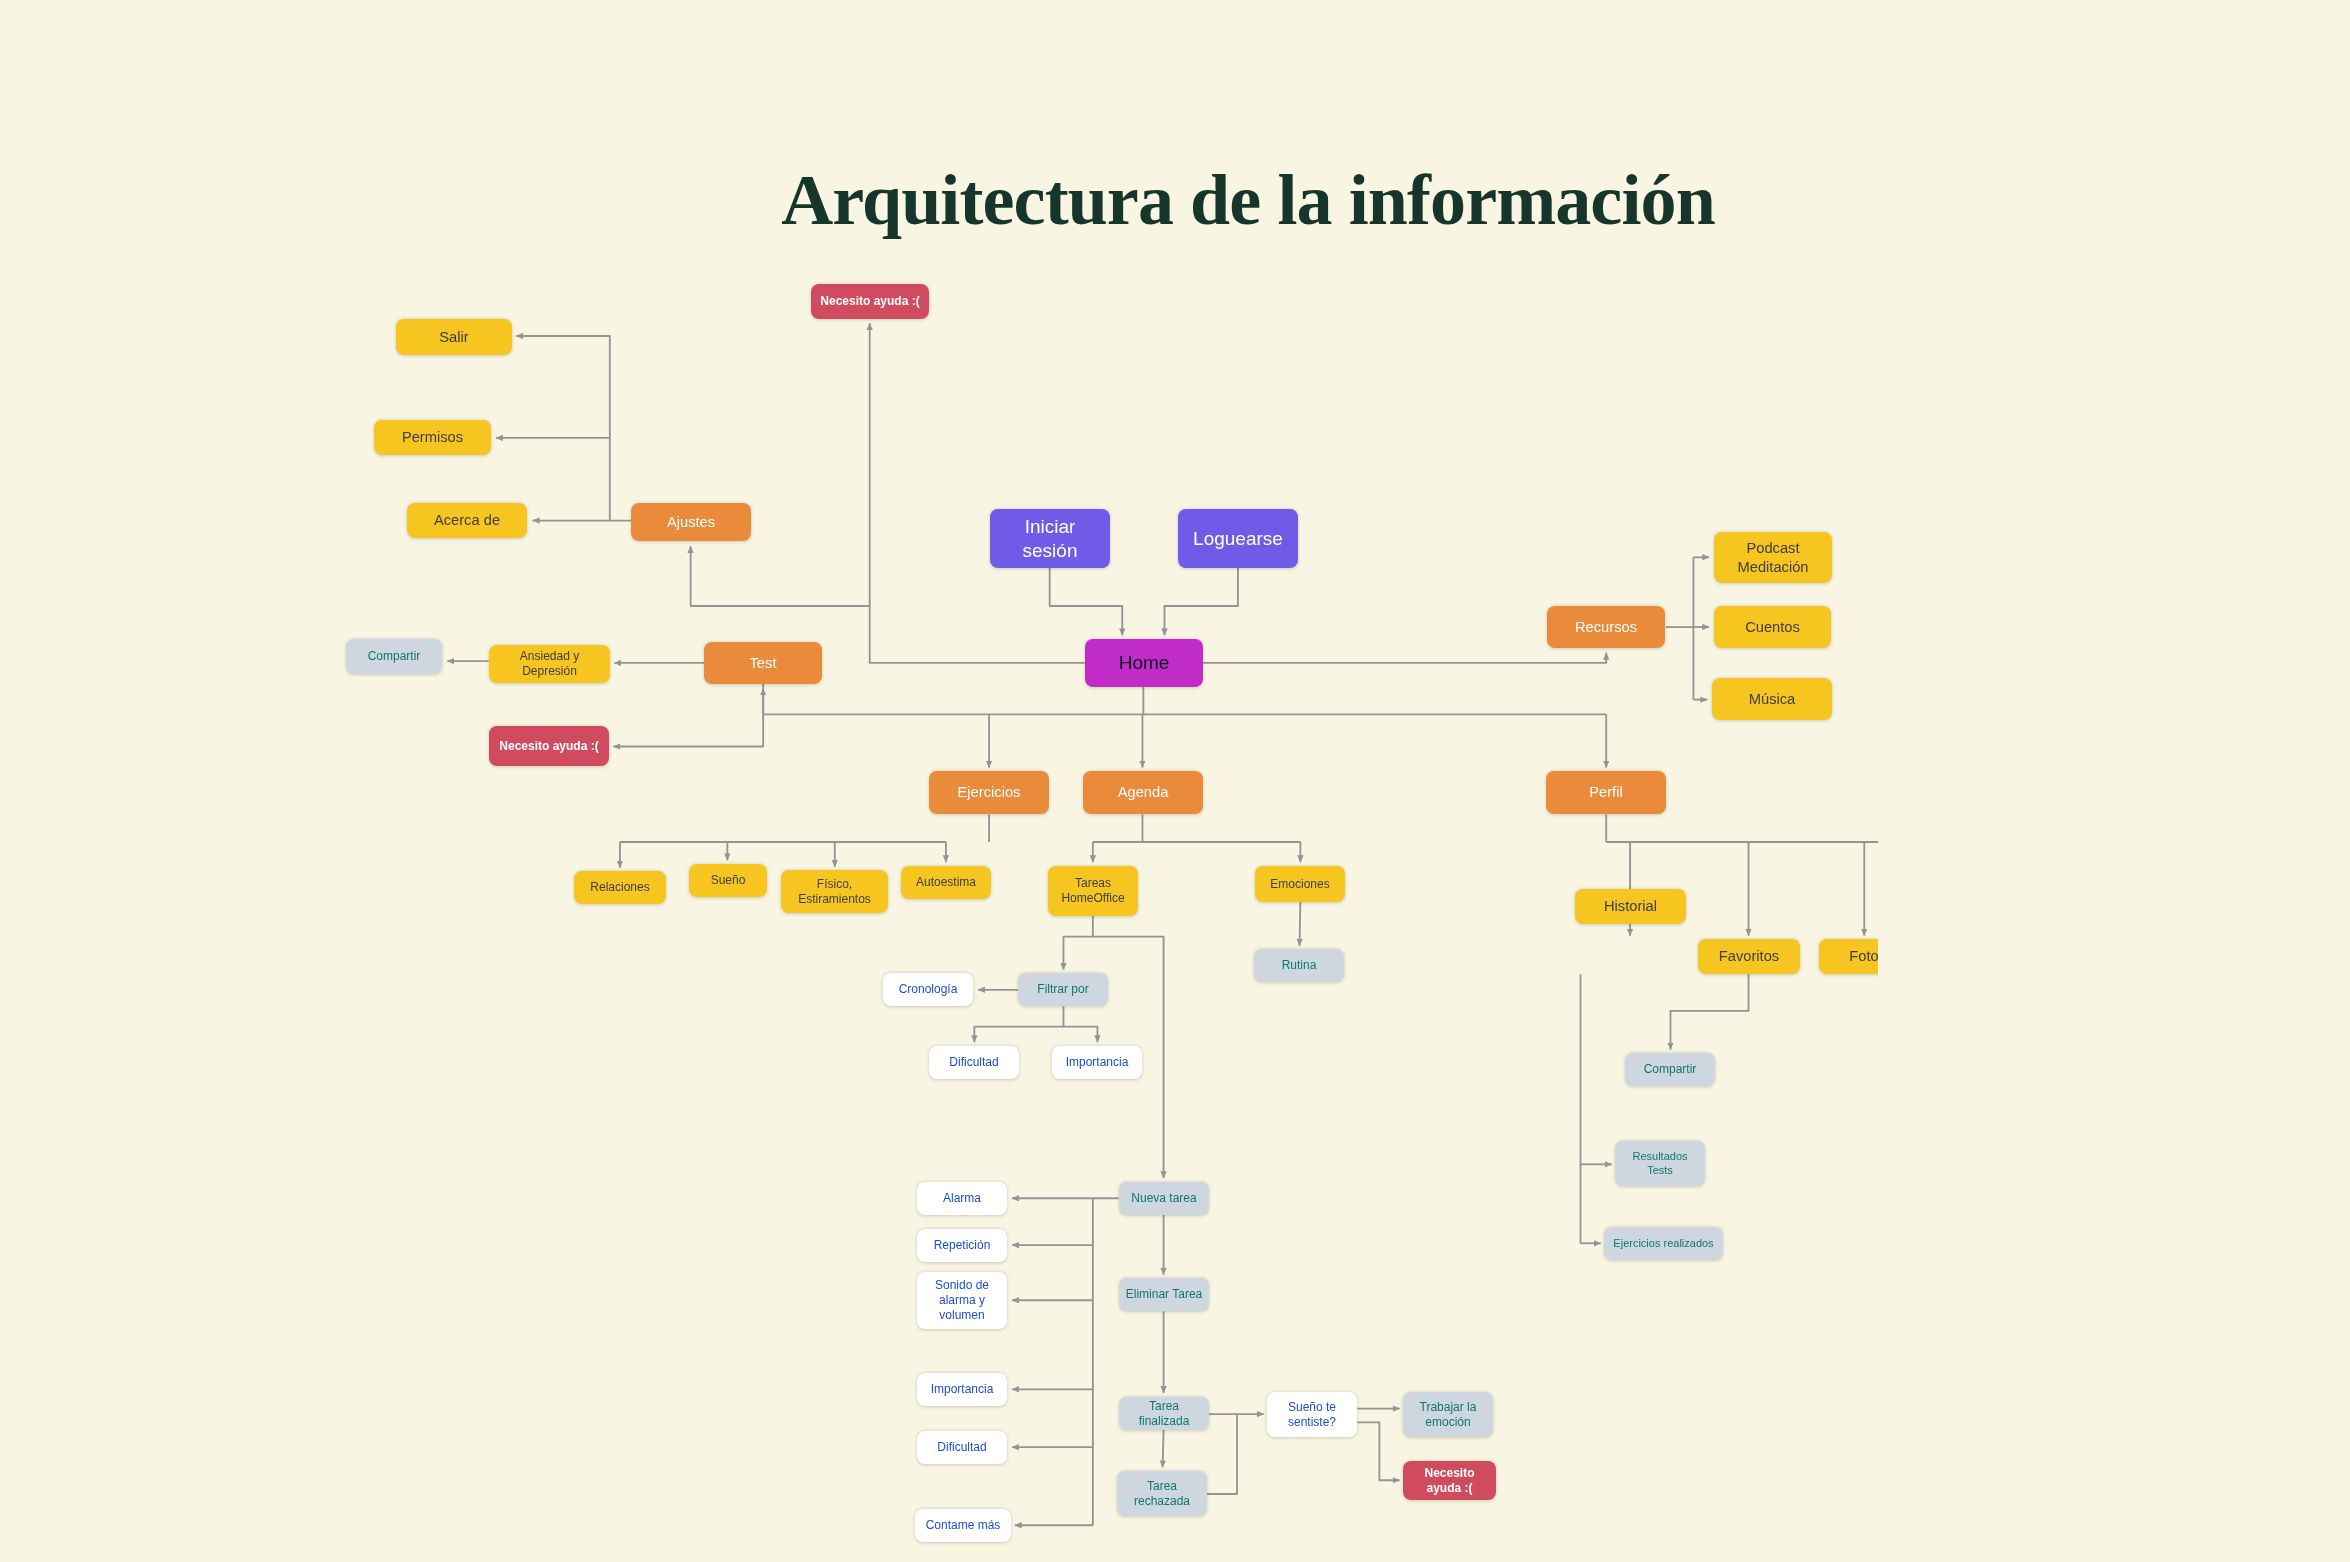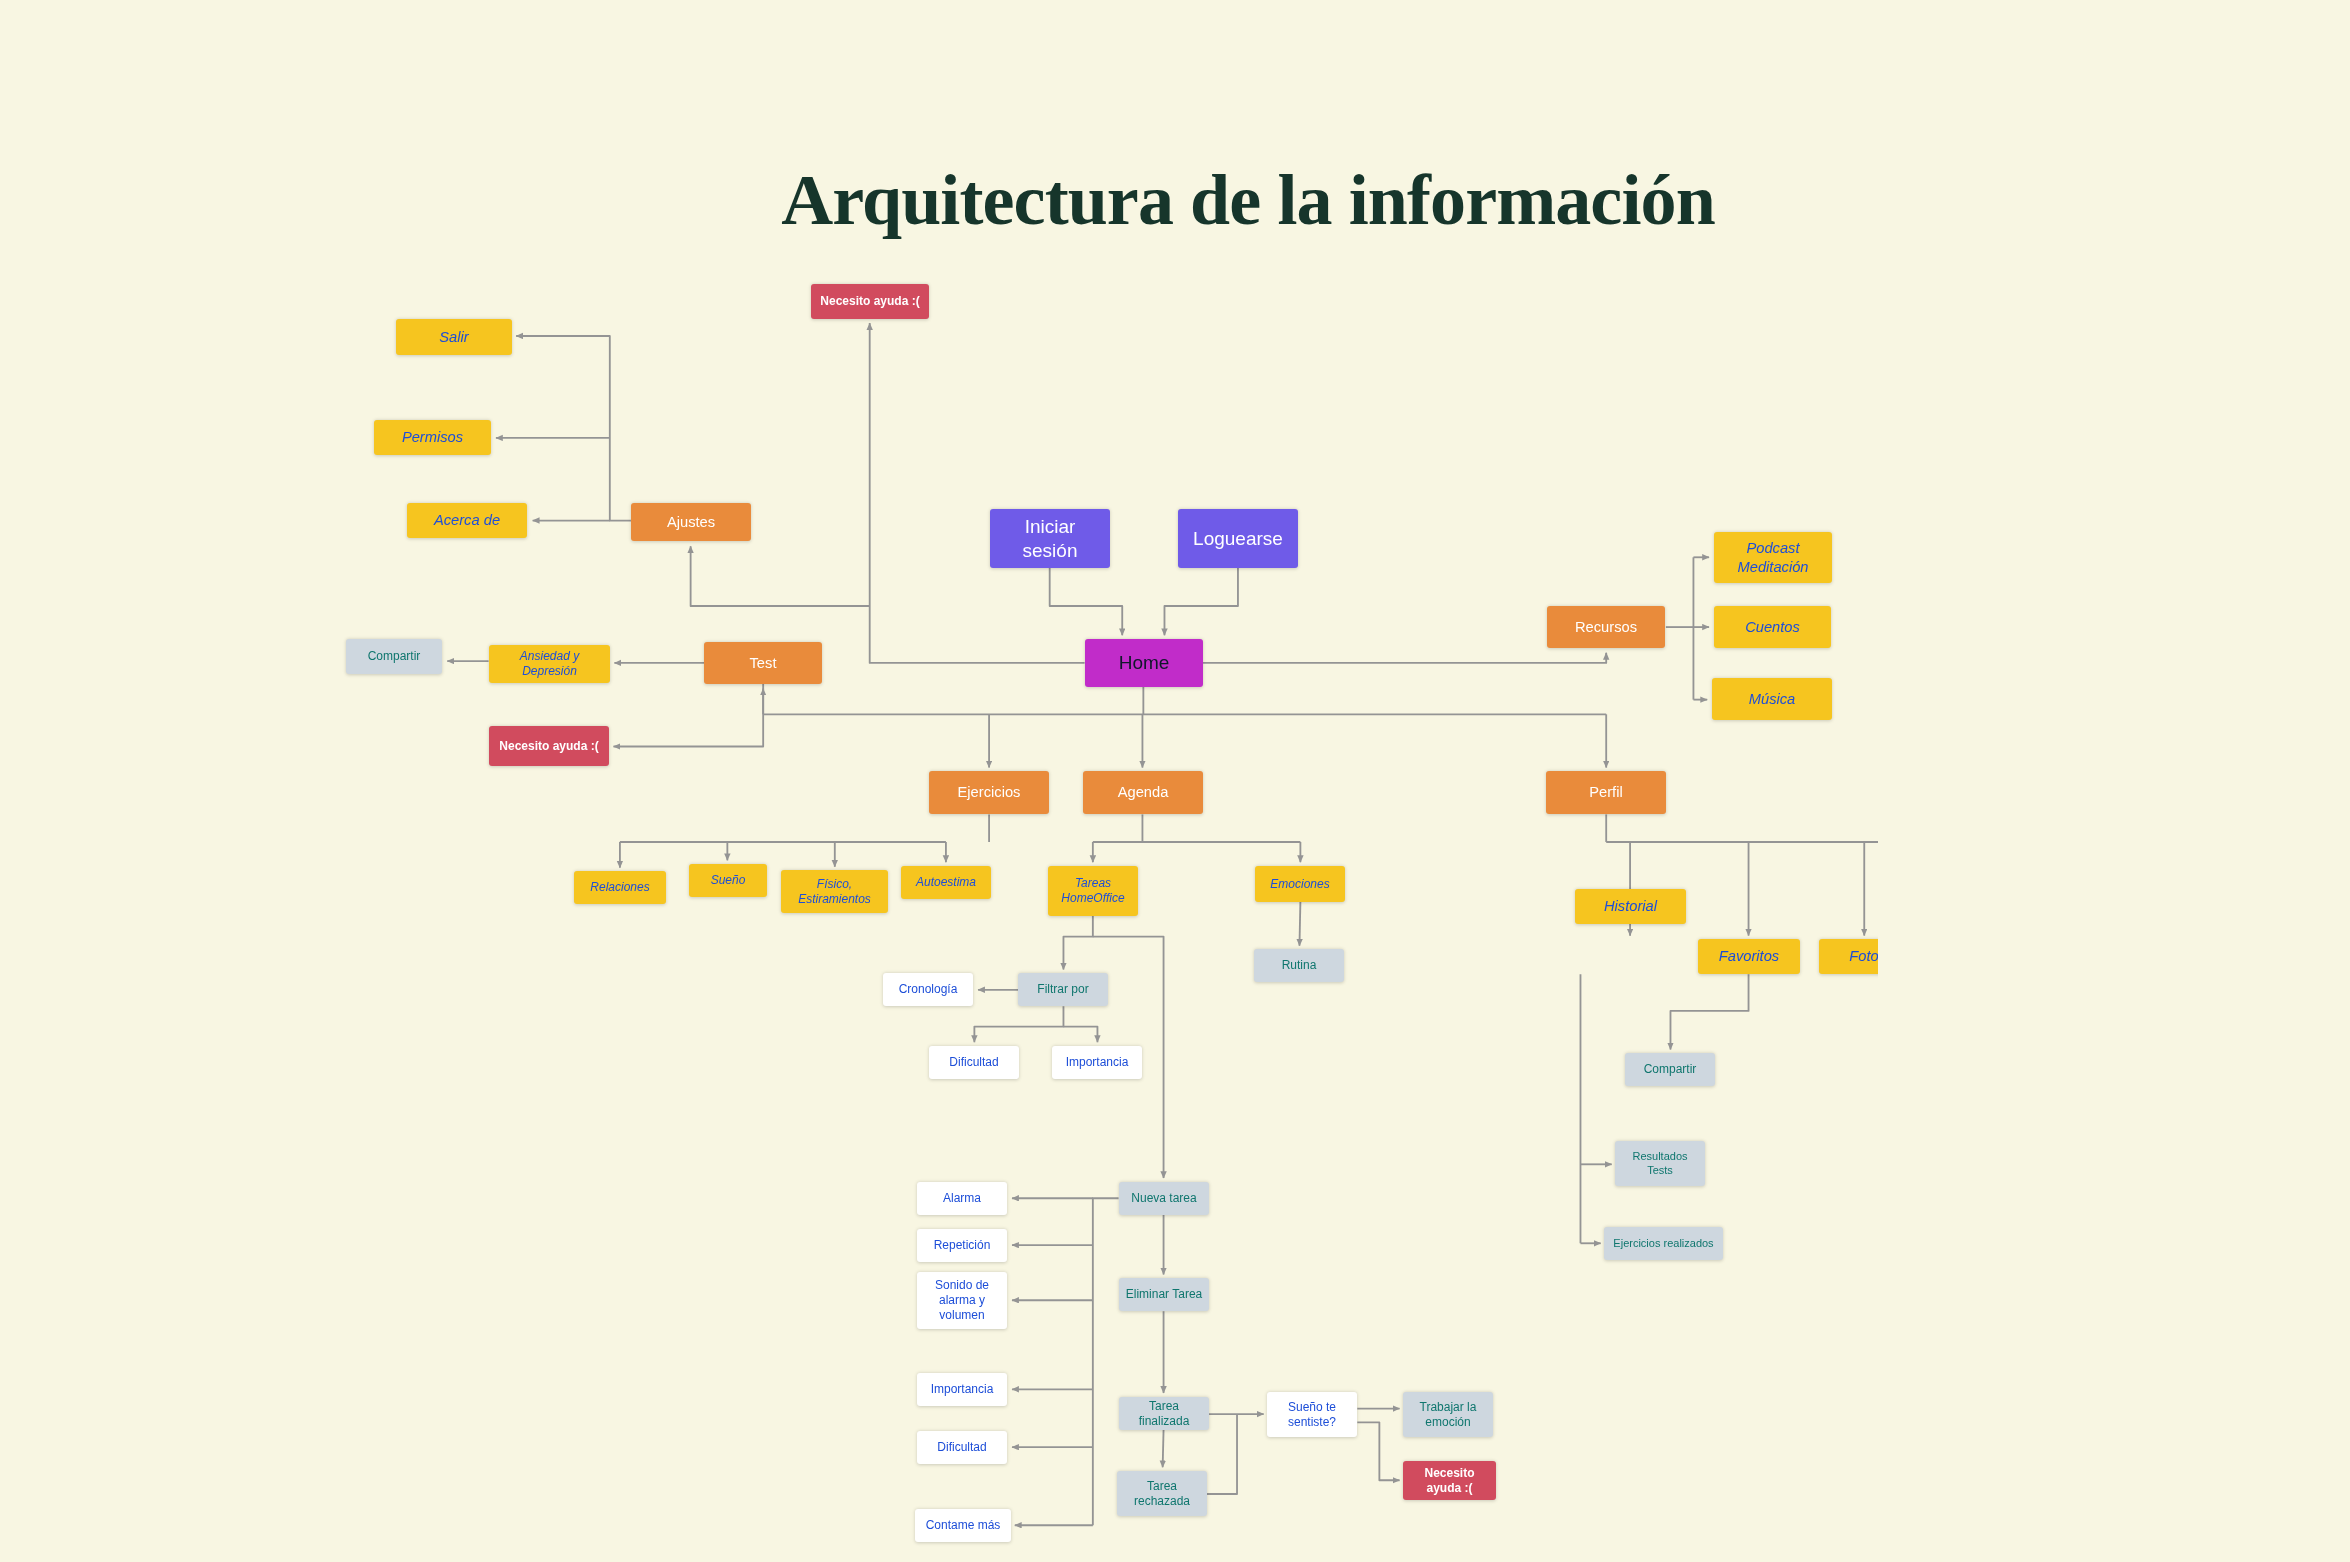--- a/index.html
+++ b/index.html
@@ -3,23 +3,23 @@
 <meta charset="utf-8">
 <style>
   html,body{margin:0;padding:0;background:#f8f6e2;}
   .canvas{position:relative;width:1878px;height:1563px;background:#f8f6e2;overflow:hidden;
           font-family:"Liberation Sans",sans-serif;margin-top:32px;}
   .title{position:absolute;left:0;top:127px;width:2351px;text-align:center;text-indent:145px;
          font-family:"Liberation Serif",serif;font-weight:bold;font-size:72px;
          letter-spacing:-0.9px;color:#16352b;}
   svg.wires{position:absolute;left:0;top:0;}
   .n{position:absolute;display:flex;align-items:center;justify-content:center;text-align:center;
-     border-radius:3px;box-sizing:border-box;padding:2.8px 5.5px;line-height:1.25;
+     border-radius:8px;box-sizing:border-box;padding:2.8px 5.5px;line-height:1.25;
      box-shadow:0 0.9px 3.7px rgba(0,0,0,.18);cursor:default;}
-  .c-yellow{background:#f6c51f;color:#1d4ed8;font-style:italic;}
+  .c-yellow{background:#f6c51f;color:#404040;}
   .c-orange{background:#e98b3b;color:#ffffff;}
   .c-purple{background:#6f5be8;color:#ffffff;}
   .c-magenta{background:#c12cc9;color:#0f172a;}
   .c-red{background:#d14b5e;color:#ffffff;font-weight:bold;}
   .c-gray{background:#ced7df;color:#0f766e;}
   .c-white{background:#ffffff;color:#1d4ed8;}
   .sz-lg{font-size:19px;}
   .sz-md{font-size:14.7px;}
   .sz-sm{font-size:12px;}
   .sz-xs{font-size:11px;}

